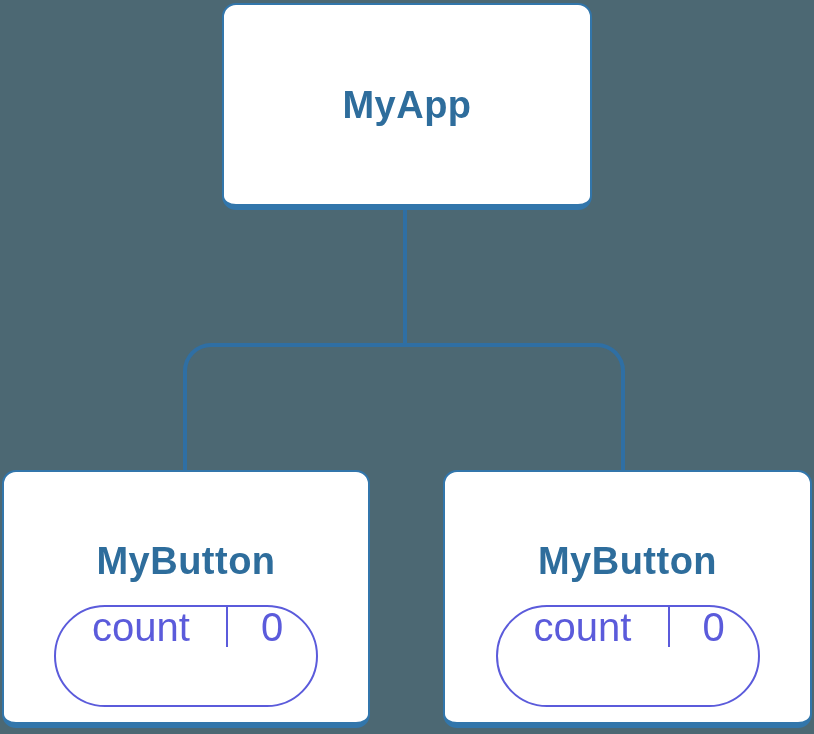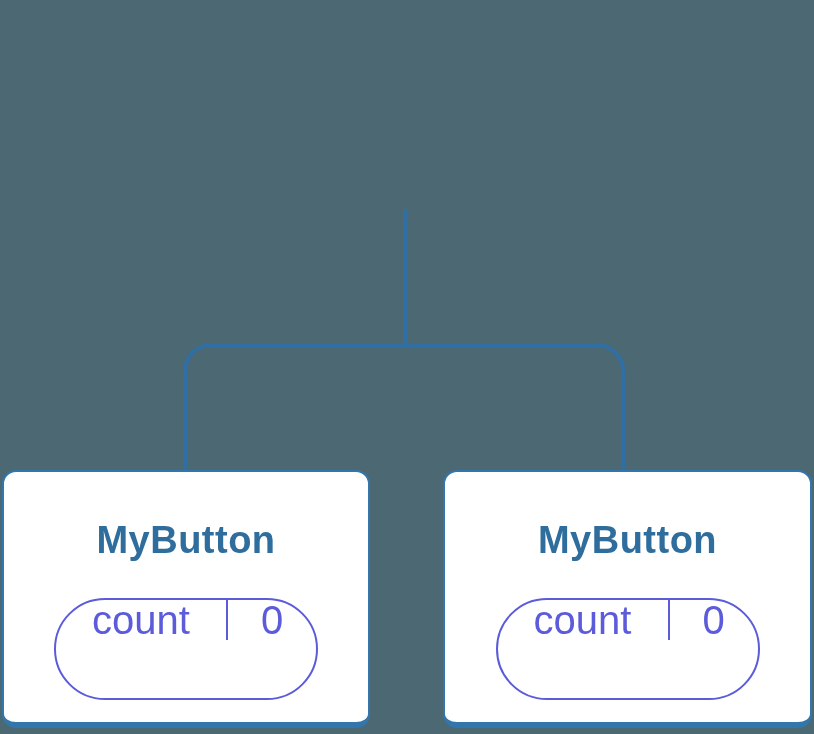--- a/index.html
+++ b/index.html
@@ -29,22 +29,22 @@
     left: 222px;
     top: 3px;
     width: 370px;
     height: 207px;
     justify-content: center;
   }
   .node-child {
     top: 470px;
     width: 369px;
     height: 258px;
-    padding-top: 46px;
-    gap: 36px;
+    padding-top: 67px;
+    gap: 22px;
   }
   .node-child-0 { left: 2px; width: 368px; }
   .node-child-1 { left: 443px; }
   .node-title {
     font-size: 38px;
     font-weight: 600;
     color: #2e6d9c;
     letter-spacing: 0.5px;
     line-height: 44px;
     white-space: nowrap;
@@ -101,20 +101,23 @@
   }
 </style>
 </head>
 <body>
 
 <div class="canvas">
 
   <div class="connector-vertical"></div>
   <div class="connector-bracket"></div>
 
+  <div class="node node-root">
+    <div class="node-title">MyApp</div>
+  </div>
 
   <div class="node node-child node-child-0">
     <div class="node-title">MyButton</div>
     <div class="state-pill">
       <div class="state-key-cell">
         <span class="state-text">count</span>
       </div>
       <div class="state-value-cell">
         <span class="state-text">0</span>
       </div>

